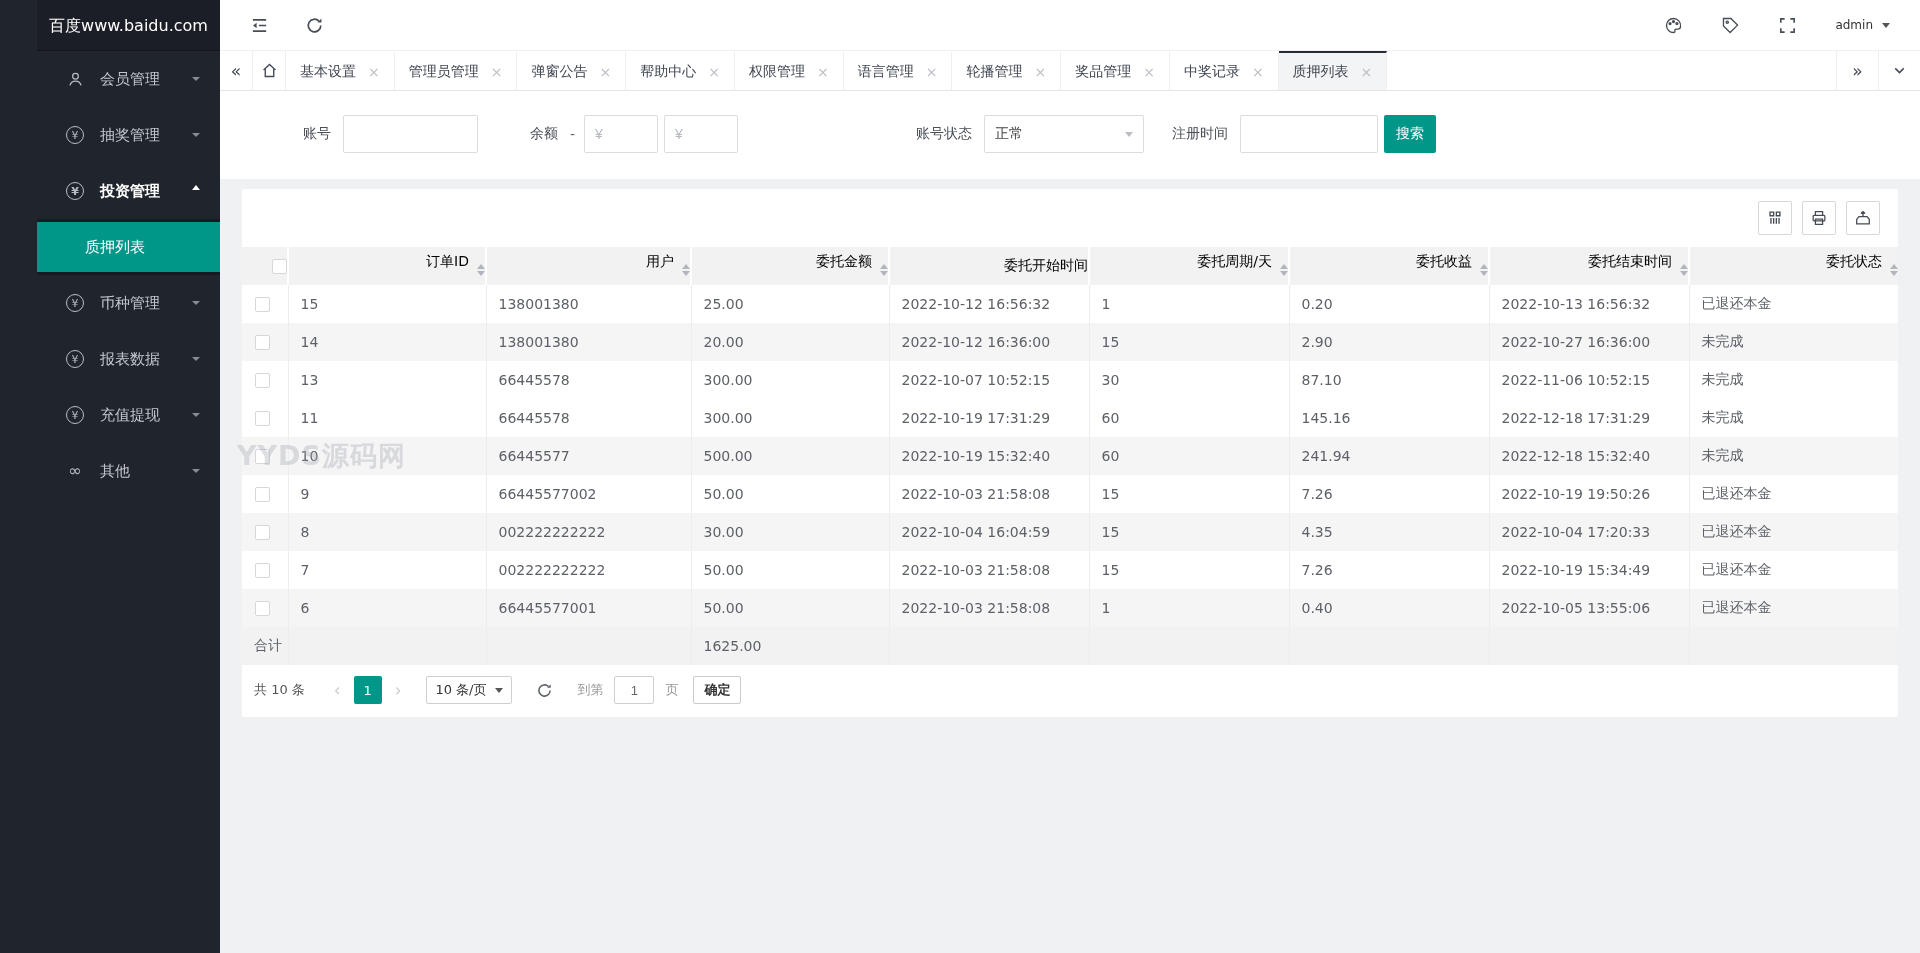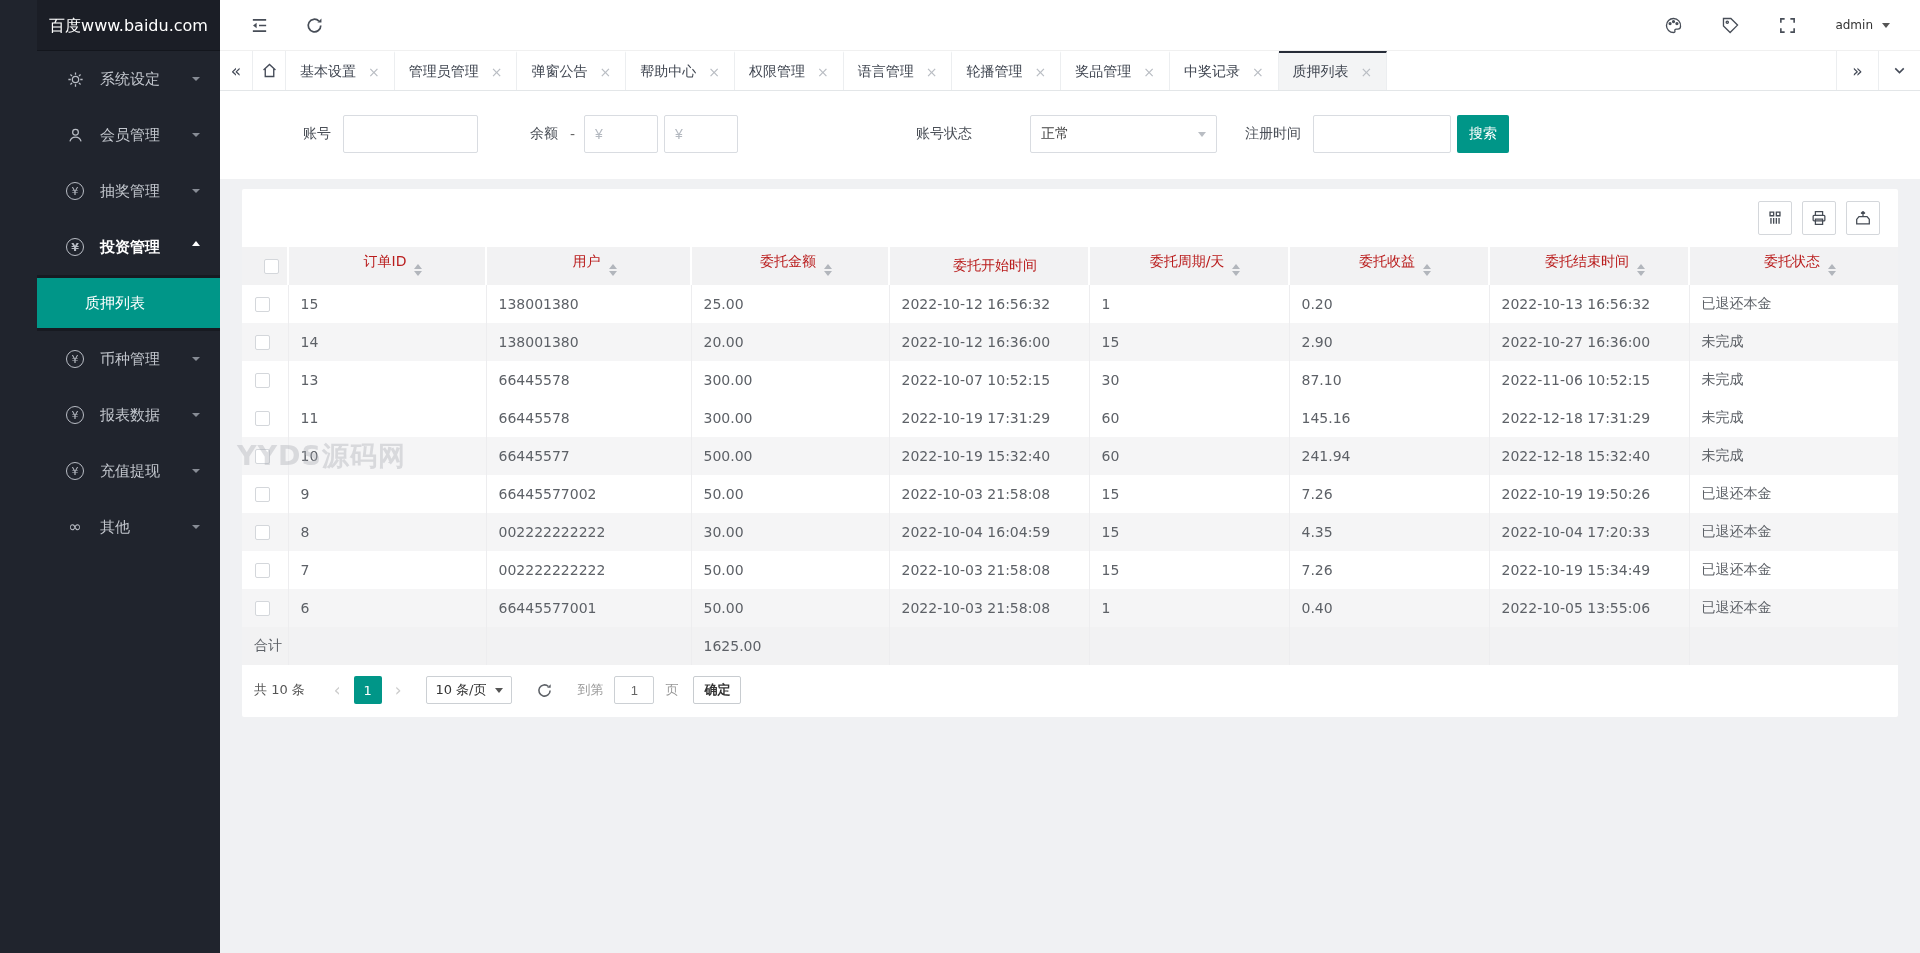--- a/index.html
+++ b/index.html
@@ -55,38 +55,38 @@
   
   .filter-bar { background:#fff; display:flex; align-items:flex-start; padding:24px 0 26px 83px; flex-shrink:0; }
   .f-item { display:flex; align-items:center; }
   .f-label { font-size:14px; color:#4a4f57; margin-right:12px; white-space:nowrap; }
   .f-input { height:38px; border:1px solid #d9dce1; border-radius:2px; padding:0 10px;
              font-size:14px; color:#555; outline:none; background:#fff; }
   .f-input::placeholder { color:#b4b9c0; }
   .w135{width:135px;} .w74{width:74px;} .w138{width:138px;}
   .dash { margin:0 9px 0 0; color:#666; font-size:14px; }
   .gap6 { margin-left:6px; }
-  .f-select { width:187px; height:38px; border:1px solid #d9dce1; border-radius:2px; display:flex;
+  .f-select { width:160px; height:38px; border:1px solid #d9dce1; border-radius:2px; display:flex;
               align-items:center; justify-content:space-between; padding:0 10px; font-size:14px;
-              color:#444; cursor:pointer; background:#fff;margin-left:46px; }
+              color:#444; cursor:pointer; background:#fff; }
   .sel-caret { width:0; height:0; border:4px solid transparent; border-top:5px solid #b9bdc3; margin-top:4px; }
   .search-btn { width:52px; height:38px; background:#009688; color:#fff; border:none;
                 border-radius:2px; font-size:14px; margin-left:3px; cursor:pointer; }
   .mr52{margin-right:52px;} .mr178{margin-right:178px;} .mr28{margin-right:28px;} .mr3{margin-right:3px;}
 
   
   .card { background:#fff; margin:10px 22px 0; border-radius:2px; flex-shrink:0; }
   .card-toolbar { display:flex; justify-content:flex-end; gap:10px; padding:12px 18px; }
   .tool-btn { width:34px; height:34px; border:1px solid #d4d7db; border-radius:2px; background:#fff;
               display:flex; align-items:center; justify-content:center; color:#454b54; cursor:pointer; }
   .tool-btn svg { width:18px; height:18px; }
 
   table { width:100%; border-collapse:collapse; font-size:14px; color:#5d6167; table-layout:fixed; }
-  th { background:#f2f2f3; height:38px; font-weight:normal; text-align:center; padding:0 0 0 12px;
-       color:#b91c1c; border-right:2px solid #fff; white-space:nowrap; }
+  th { background:#f2f2f3; height:38px; font-weight:normal; text-align:right; padding:0 0 0 12px;
+       color:#000000; border-right:2px solid #fff; white-space:nowrap; }
   th:last-child { border-right:none; }
   td { height:38px; padding:0 0 0 12px; border-right:1px solid #ededef; white-space:nowrap; overflow:hidden; }
   td:last-child { border-right:none; }
   tr.stripe td { background:#f5f5f6; }
   .total-row td { background:#f2f2f3; }
   .cb-cell { padding-left:13px; }
   .cb { display:inline-block; width:15px; height:15px; border:1px solid #d4d7db; border-radius:2px;
         background:#fff; vertical-align:middle; cursor:pointer; }
   .sort { display:inline-flex; flex-direction:column; margin-left:8px; vertical-align:-3px; cursor:pointer; }
   .sort i { display:block; width:0; height:0; }
@@ -119,30 +119,20 @@
 <body>
 
 <div id="app">
 
   <div class="sidebar">
     <div class="logo">百度www.baidu.com</div>
     <div id="sidebar-menu">
         <div class="menu-item">
           <span class="mi-icon">
             <svg viewBox="0 0 24 24" fill="none" stroke="currentColor" stroke-width="1.6">
-              <circle cx="12" cy="12" r="4"></circle>
-              <path d="M12 3v3M12 18v3M3 12h3M18 12h3M5.6 5.6l2.1 2.1M16.3 16.3l2.1 2.1M18.4 5.6l-2.1 2.1M7.7 16.3l-2.1 2.1"></path>
-            </svg>
-          </span>
-          <span class="mi-label">系统设定</span>
-          <i class="mi-caret"></i>
-        </div>
-        <div class="menu-item">
-          <span class="mi-icon">
-            <svg viewBox="0 0 24 24" fill="none" stroke="currentColor" stroke-width="1.6">
               <circle cx="12" cy="8" r="3.6"></circle>
               <path d="M5 19.5c.8-3.6 3.6-5.4 7-5.4s6.2 1.8 7 5.4"></path>
             </svg>
           </span>
           <span class="mi-label">会员管理</span>
           <i class="mi-caret"></i>
         </div>
         <div class="menu-item">
           <span class="mi-icon">
             <span class="yen-circle">¥</span>

